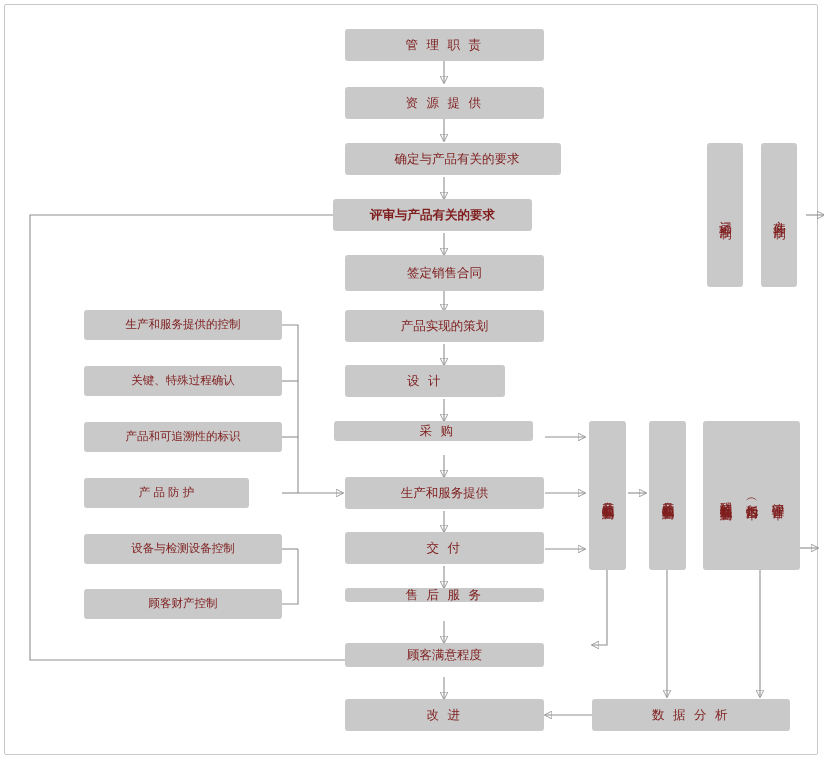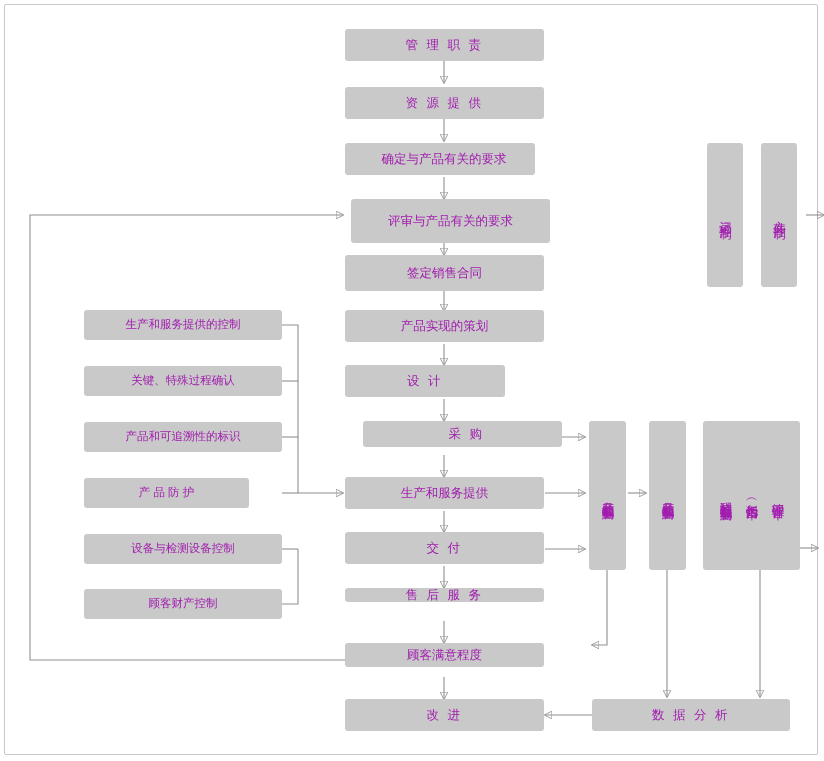--- a/index.html
+++ b/index.html
@@ -28,21 +28,21 @@
     border-radius: 2px;
   }
   .node {
     position: absolute;
     background: #c9c9c9;
     border-radius: 3px;
     box-sizing: border-box;
     display: flex;
     align-items: center;
     justify-content: center;
-    color: #a21caf;
+    color: #7f1d1d;
     text-align: center;
     line-height: 1.35;
   }
   .node.h {
     font-size: 12.5px;
   }
   .node.h.wide-space {
     letter-spacing: 2.5px;
   }
   .node.h.small {
@@ -134,41 +134,41 @@
   </svg>
 
   <div class="node h wide-space" style="left:345px; top:29px; width:199px; height:32px;">
     <span>管 理 职 责</span>
   </div>
 
   <div class="node h wide-space" style="left:345px; top:87px; width:199px; height:32px;">
     <span>资 源 提 供</span>
   </div>
 
-  <div class="node h" style="left:345px; top:143px; width:190px; height:32px;padding-left:8px;">
+  <div class="node h" style="left:345px; top:143px; width:216px; height:32px;padding-left:8px;">
     <span>确定与产品有关的要求</span>
   </div>
 
-  <div class="node h" style="left:351px; top:199px; width:199px; height:44px;">
+  <div class="node h" style="left:333px; top:199px; width:199px; height:32px;font-weight:bold;">
     <span>评审与产品有关的要求</span>
   </div>
 
   <div class="node h" style="left:345px; top:255px; width:199px; height:36px;">
     <span>签定销售合同</span>
   </div>
 
   <div class="node h" style="left:345px; top:310px; width:199px; height:32px;">
     <span>产品实现的策划</span>
   </div>
 
   <div class="node h wide-space" style="left:345px; top:365px; width:160px; height:32px;">
     <span>设    计</span>
   </div>
 
-  <div class="node h wide-space" style="left:363px; top:421px; width:199px; height:26px;padding-left:8px;">
+  <div class="node h wide-space" style="left:334px; top:421px; width:199px; height:20px;padding-left:8px;">
     <span>采    购</span>
   </div>
 
   <div class="node h" style="left:345px; top:477px; width:199px; height:32px;">
     <span>生产和服务提供</span>
   </div>
 
   <div class="node h wide-space" style="left:345px; top:532px; width:199px; height:32px;">
     <span>交    付</span>
   </div>

